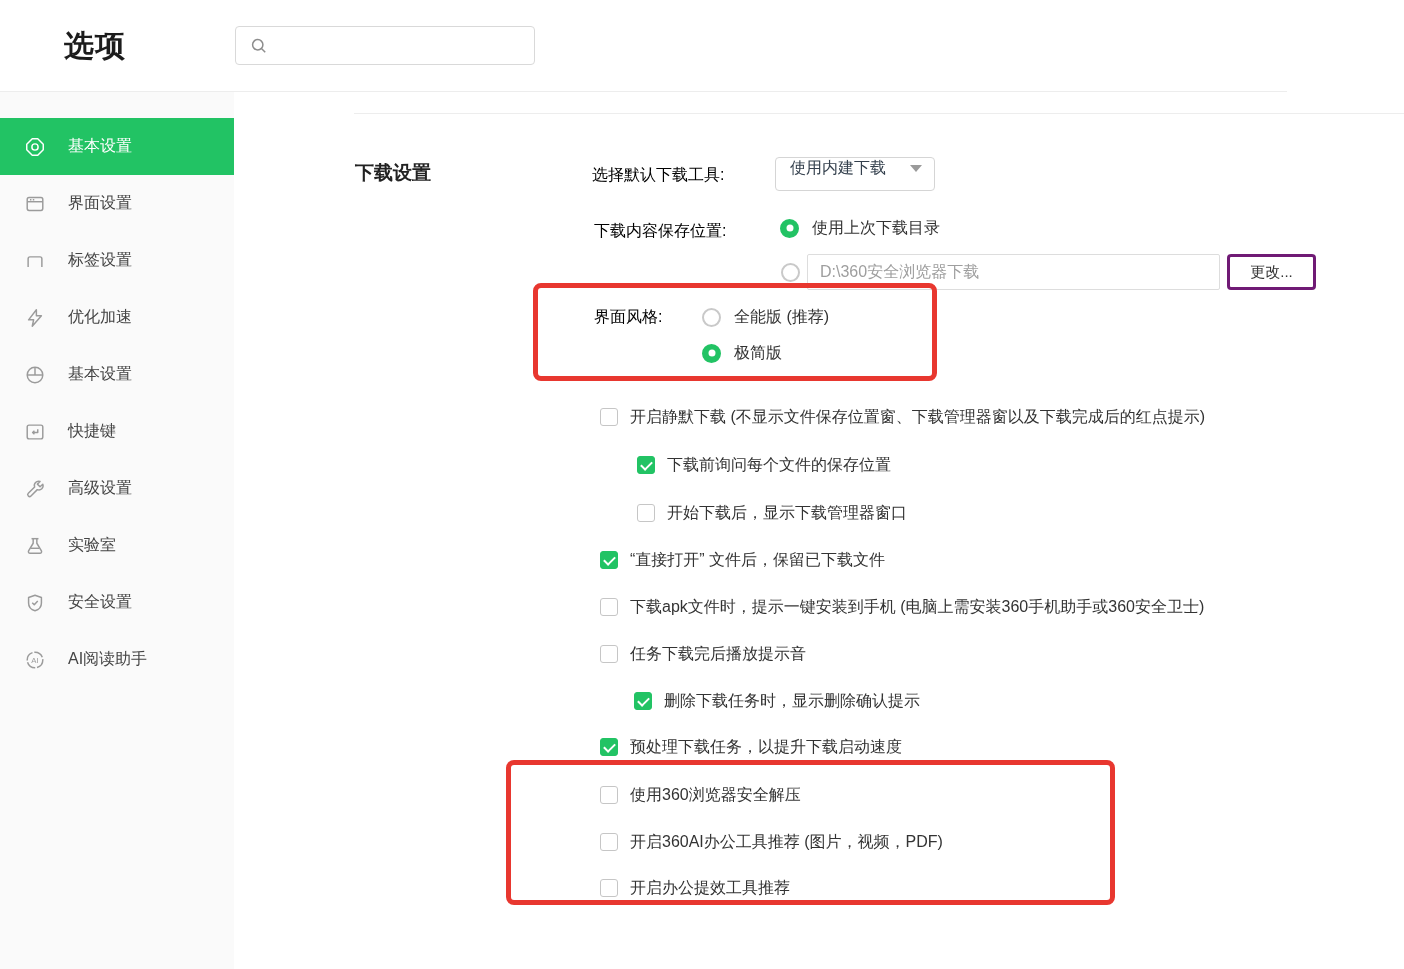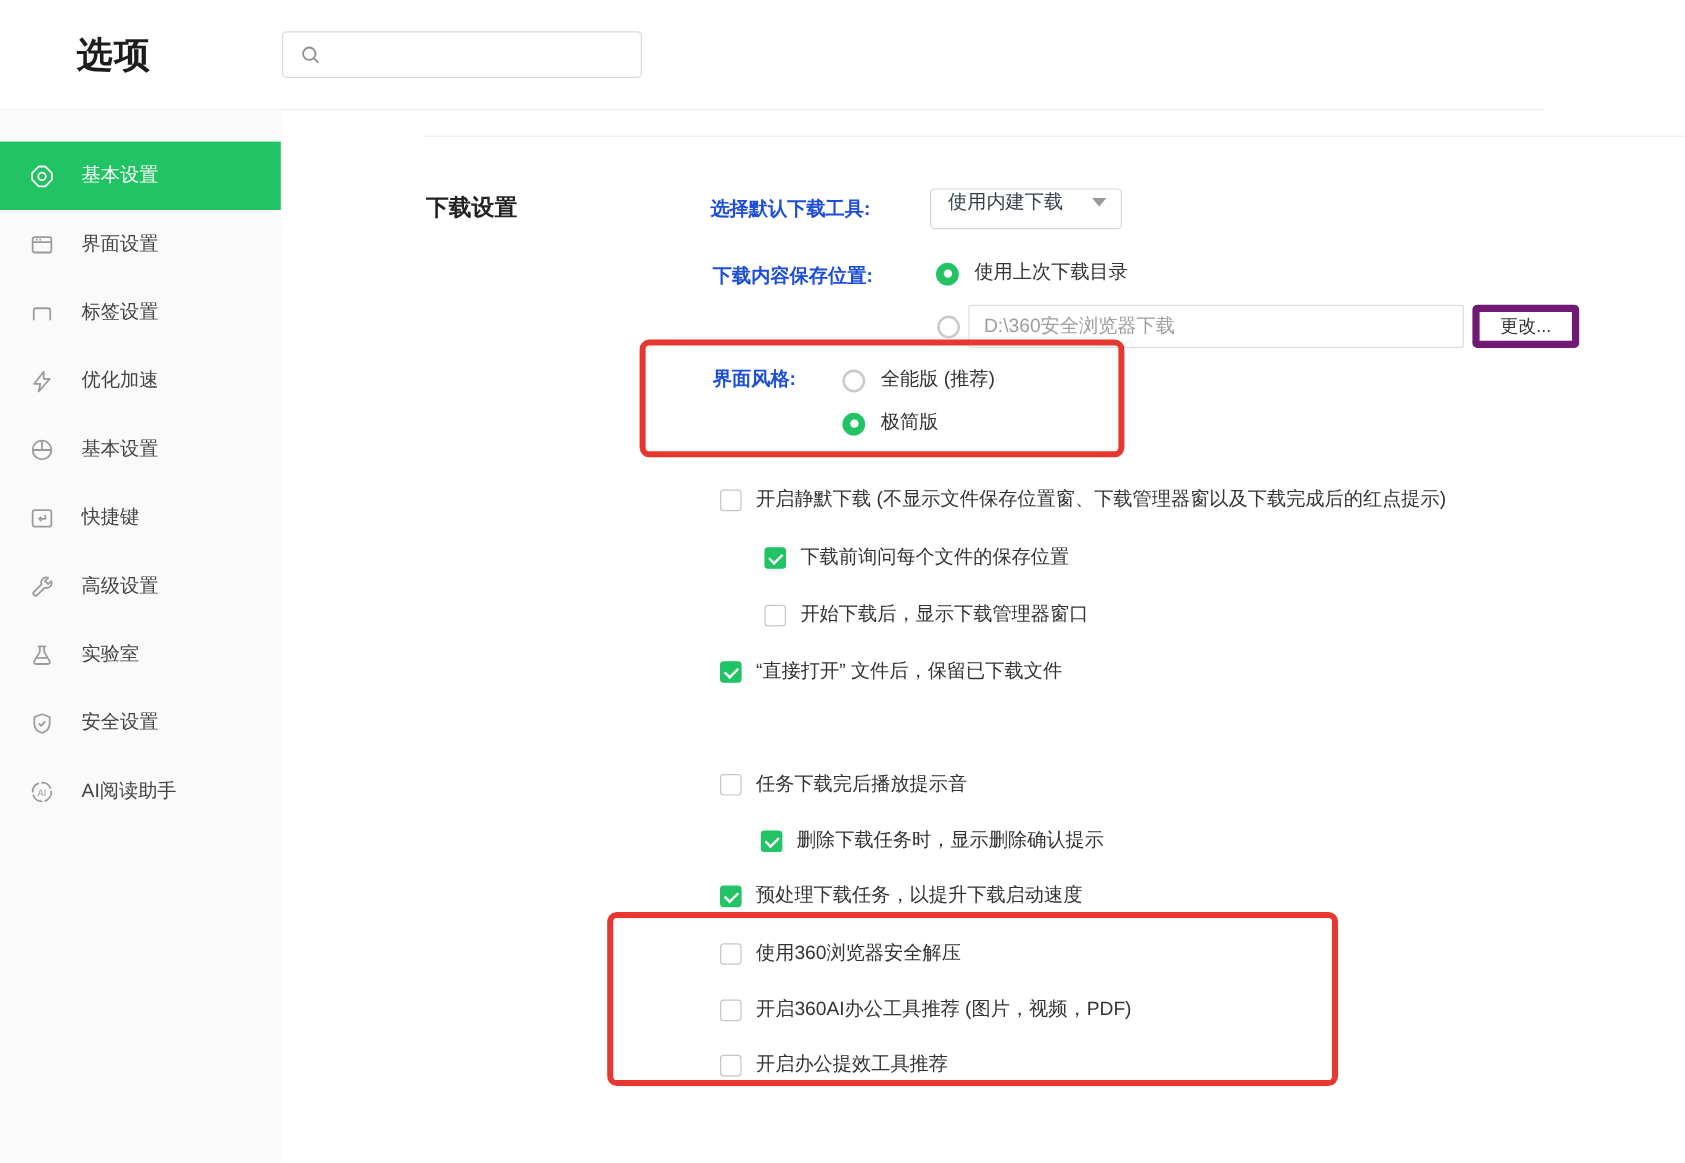--- a/index.html
+++ b/index.html
@@ -19,36 +19,36 @@
   .side-item { height:57px; display:flex; align-items:center; padding-left:24px; cursor:pointer; color:#444; }
   .side-item .icn { width:22px; height:22px; margin-right:22px; color:#9b9b9b; display:flex; align-items:center; justify-content:center; }
   .side-item .lbl { font-size:16px; }
   .side-item.selected { background:var(--green); color:#fff; }
   .side-item.selected .icn { color:#fff; }
   .icn svg { width:22px; height:22px; display:block; }
 
   
   .content-topline { position:absolute; left:354px; top:113px; width:1050px; height:1px; background:#ededed; }
   .section-title { position:absolute; left:355px; top:160px; font-size:19px; font-weight:700; color:#222; }
-  .field-label { position:absolute; font-size:16px; color:#1d4ed8; line-height:22px;font-weight:bold; }
+  .field-label { position:absolute; font-size:16px; color:#000000; line-height:22px; }
 
   .dropdown { position:absolute; left:775px; top:157px; width:160px; height:34px; border:1px solid #d5d5d5; border-radius:4px; background:#fff; display:flex; align-items:center; padding:0 12px 12px 14px; cursor:pointer; }
   .dropdown .dval { flex:1; font-size:16px; color:#34404d; }
   .caret { width:0; height:0; border-left:6px solid transparent; border-right:6px solid transparent; border-top:7px solid #9a9a9a; }
 
   .opt-row { position:absolute; display:flex; align-items:center; gap:13px; height:22px; }
   .radio { position:relative; flex:0 0 auto; width:19px; height:19px; border-radius:50%; border:2px solid #c9c9c9; background:#fff; cursor:pointer; }
   .opt-row.selected .radio { background:var(--green); border-color:var(--green); }
   .opt-row.selected .radio::after { content:""; position:absolute; left:50%; top:50%; width:7px; height:7px; border-radius:50%; background:#fff; transform:translate(-50%,-50%); }
   .opt-label { font-size:16px; color:#333; line-height:22px; white-space:nowrap; }
 
   .loc-row { position:absolute; left:781px; top:254px; display:flex; align-items:center; }
   .loc-row .radio { margin-right:7px; }
   .path-input { width:413px; height:36px; border:1px solid #ddd; border-radius:2px; background:#fff; color:#9e9e9e; font-size:16px; padding:0 12px; outline:none; font-family:inherit; }
-  .change-btn { margin-left:7px; width:89px; height:36px; border:6px solid #701a75; border-radius:4px; background:#fff; font-size:15px; color:#333; cursor:pointer; font-family:inherit; }
+  .change-btn { margin-left:7px; width:89px; height:36px; border:3px solid #701a75; border-radius:4px; background:#fff; font-size:15px; color:#333; cursor:pointer; font-family:inherit; }
 
   .cb-row { position:absolute; display:flex; align-items:center; gap:12px; height:22px; }
   .cb { position:relative; flex:0 0 auto; width:18px; height:18px; border:1px solid #c6c6c6; border-radius:3px; background:#fff; cursor:pointer; }
   .cb-row.checked .cb { background:var(--green); border-color:var(--green); }
   .cb-row.checked .cb::after { content:""; position:absolute; left:3px; top:4px; width:9px; height:5px; border-left:2px solid #fff; border-bottom:2px solid #fff; transform:rotate(-45deg); }
   .cb-label { font-size:16px; color:#333; line-height:22px; white-space:nowrap; }
 
   .annotation { position:absolute; border:5px solid var(--red); border-radius:8px; pointer-events:none; background:transparent; }
 </style>
 </head>
@@ -222,20 +222,24 @@
   <div class="cb-row checked" style="left:600px; top:549px;">
     <span class="cb"></span>
     <span class="cb-label">“直接打开” 文件后，保留已下载文件</span>
   </div>
 
   <div class="cb-row" style="left:637px; top:502px;">
     <span class="cb"></span>
     <span class="cb-label">开始下载后，显示下载管理器窗口</span>
   </div>
 
+  <div class="cb-row" style="left:600px; top:596px;">
+    <span class="cb"></span>
+    <span class="cb-label">下载apk文件时，提示一键安装到手机 (电脑上需安装360手机助手或360安全卫士)</span>
+  </div>
 
   <div class="cb-row" style="left:600px; top:643px;">
     <span class="cb"></span>
     <span class="cb-label">任务下载完后播放提示音</span>
   </div>
 
   <div class="cb-row checked" style="left:634px; top:690px;text-align:right;">
     <span class="cb"></span>
     <span class="cb-label">删除下载任务时，显示删除确认提示</span>
   </div>

